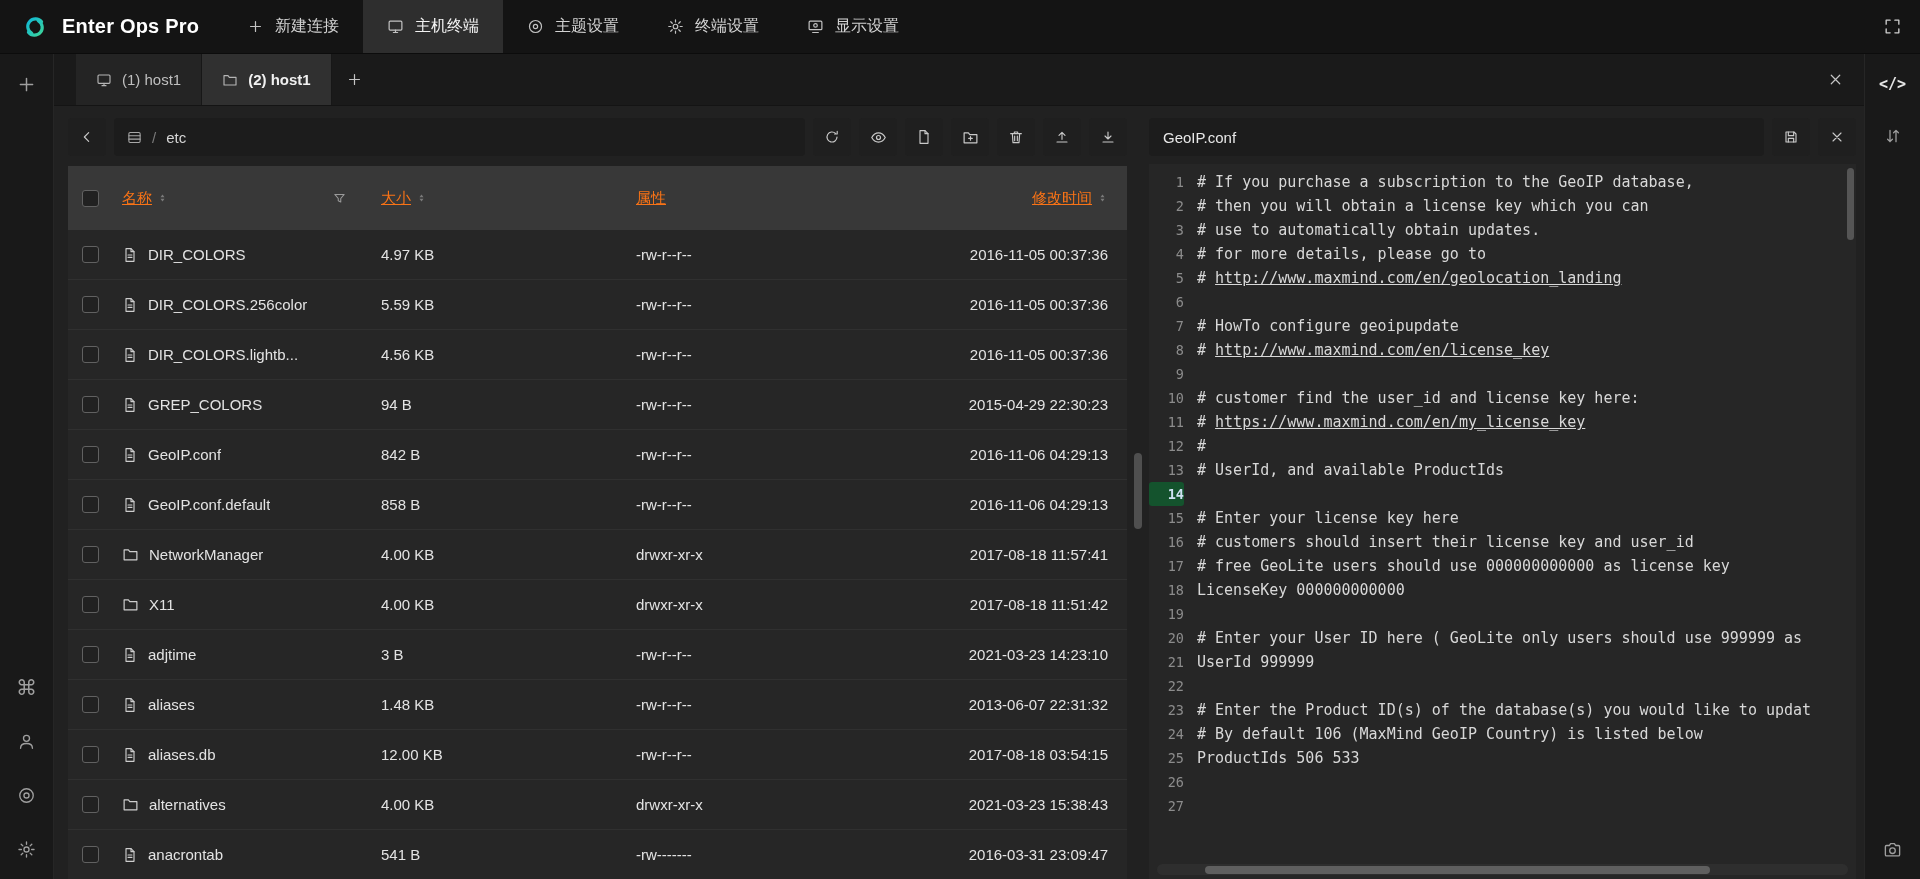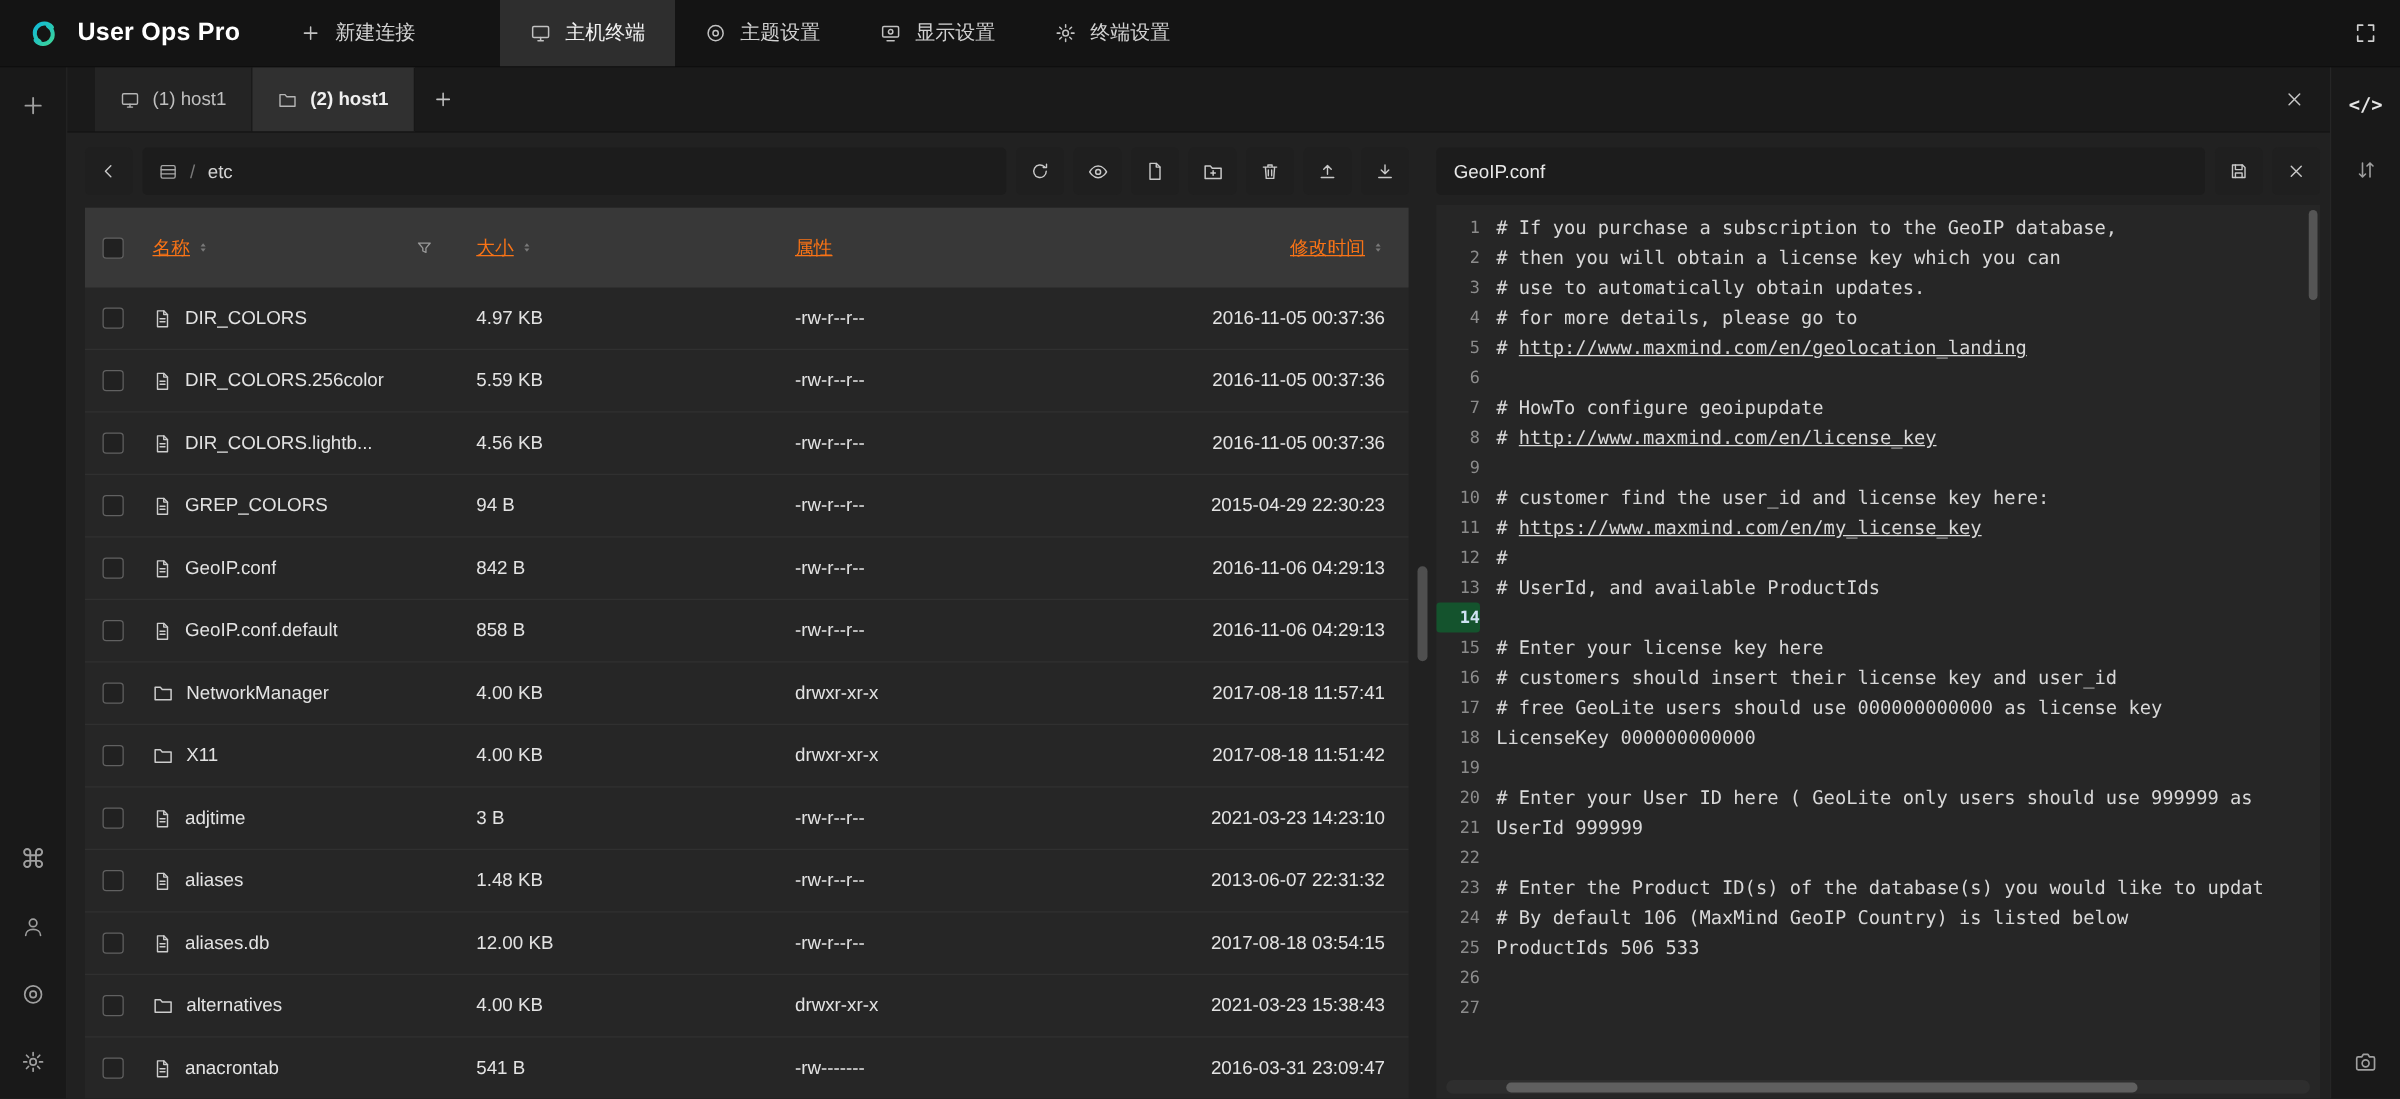--- a/index.html
+++ b/index.html
@@ -12,21 +12,21 @@
   .svgic.stroke { fill:none; stroke:currentColor; stroke-width:1.7; stroke-linecap:round; stroke-linejoin:round; }
   .svgic.fill { fill:currentColor; stroke:none; }
 
   
   .topbar { height:54px; background:#141414; display:flex; align-items:stretch; border-bottom:1px solid #0c0c0c; flex:none; }
   .brand { display:flex; align-items:center; gap:12px; padding:0 24px 0 20px; }
   .brand .title { font-size:20px; font-weight:bold; color:#ffffff; letter-spacing:.2px; white-space:nowrap; }
   .menu { display:flex; align-items:stretch; }
   .mitem { display:flex; align-items:center; gap:11px; padding:0 24px; font-size:16px; color:#d2d2d2; cursor:pointer; white-space:nowrap; }
   .mitem .micon { color:#c2c2c2; display:flex; }
-  .mitem.active { background:#2e2e2e; color:#f2f2f2;margin-left:44px; }
+  .mitem.active { background:#2e2e2e; color:#f2f2f2; }
   .fsbtn { margin-left:auto; width:56px; display:flex; align-items:center; justify-content:center; color:#cfcfcf; cursor:pointer; }
 
   
   .mainrow { flex:1; display:flex; min-height:0; }
   .rail { width:54px; background:#191919; display:flex; flex-direction:column; align-items:center; flex:none; }
   .rail.left { border-right:1px solid #262626; }
   .rail.right { width:56px; border-left:1px solid #262626; }
   .railbtn { width:36px; height:36px; display:flex; align-items:center; justify-content:center; color:#9f9f9f; cursor:pointer; }
   .rail .top { margin-top:12px; display:flex; flex-direction:column; gap:16px; align-items:center; }
   .rail .spacer { flex:1; }
@@ -102,21 +102,21 @@
           <defs>
             <linearGradient id="lg" x1="0" y1="0" x2="1" y2="1">
               <stop offset="0" stop-color="#0fb8d8"></stop>
                 <stop offset="1" stop-color="#3ed598"></stop>
             </linearGradient>
           </defs>
           <path d="M23 10.5A8.2 8.2 0 1 0 12.4 22.6" fill="none" stroke="url(#lg)" stroke-width="3.4" stroke-linecap="round"></path>
           <path d="M9 21.5A8.2 8.2 0 1 0 19.6 9.4" fill="none" stroke="url(#lg)" stroke-width="3.4" stroke-linecap="round"></path>
         </svg>
       </span>
-      <span class="title">User Ops Pro</span>
+      <span class="title">Enter Ops Pro</span>
     </div>
     <nav class="menu">
       <div class="mitem">
         <span class="micon">
             <svg class="svgic stroke" width="17" height="17" viewBox="0 0 24 24">
               <path d="M12 5v14M5 12h14"></path>
             </svg>
           </span>
         <span>新建连接</span>
       </div>
@@ -134,35 +134,35 @@
             <svg class="svgic stroke" width="17" height="17" viewBox="0 0 24 24">
               <circle cx="12" cy="12" r="8.5"></circle>
               <circle cx="12" cy="12" r="3"></circle>
             </svg>
           </span>
         <span>主题设置</span>
       </div>
       <div class="mitem">
         <span class="micon">
             <svg class="svgic stroke" width="17" height="17" viewBox="0 0 24 24">
+              <circle cx="12" cy="12" r="3.2"></circle>
+              <path d="M12 2.5v3M12 18.5v3M2.5 12h3M18.5 12h3M5.3 5.3l2.1 2.1M16.6 16.6l2.1 2.1M18.7 5.3l-2.1 2.1M7.4 16.6l-2.1 2.1"></path>
+            </svg>
+          </span>
+        <span>终端设置</span>
+      </div>
+      <div class="mitem">
+        <span class="micon">
+            <svg class="svgic stroke" width="17" height="17" viewBox="0 0 24 24">
               <rect x="3" y="4.5" width="18" height="12" rx="1.5"></rect>
               <circle cx="12" cy="10.5" r="2.5"></circle>
               <path d="M8 20.5h8"></path>
             </svg>
           </span>
         <span>显示设置</span>
-      </div>
-      <div class="mitem">
-        <span class="micon">
-            <svg class="svgic stroke" width="17" height="17" viewBox="0 0 24 24">
-              <circle cx="12" cy="12" r="3.2"></circle>
-              <path d="M12 2.5v3M12 18.5v3M2.5 12h3M18.5 12h3M5.3 5.3l2.1 2.1M16.6 16.6l2.1 2.1M18.7 5.3l-2.1 2.1M7.4 16.6l-2.1 2.1"></path>
-            </svg>
-          </span>
-        <span>终端设置</span>
       </div>
     </nav>
     <div class="fsbtn">
       <span>
           <svg class="svgic stroke" width="19" height="19" viewBox="0 0 24 24">
             <path d="M9 4H4v5M15 4h5v5M9 20H4v-5M15 20h5v-5"></path>
           </svg>
         </span>
     </div>
   </header>

